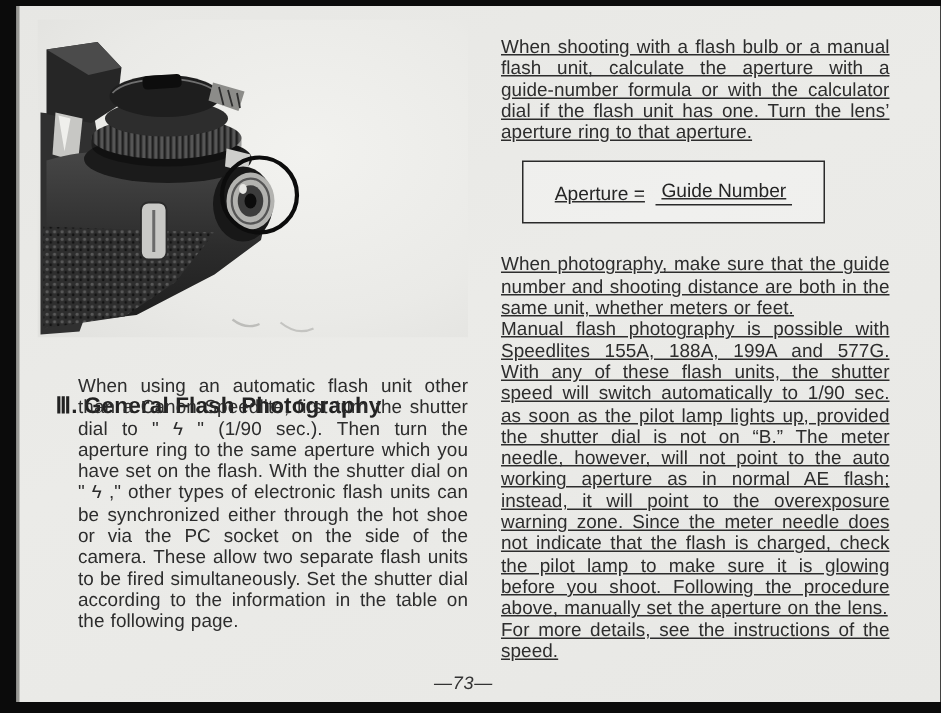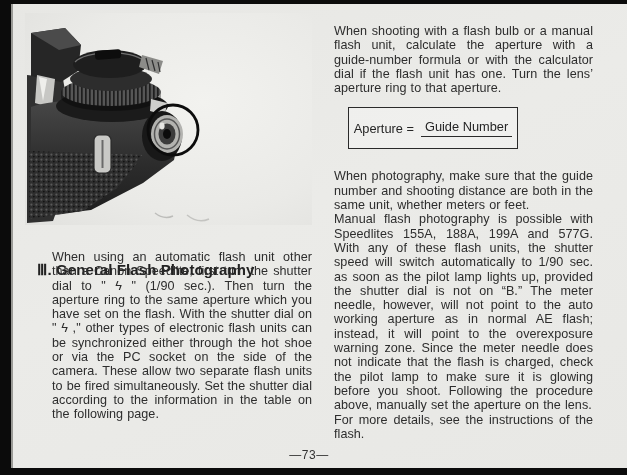--- a/index.html
+++ b/index.html
@@ -50,24 +50,25 @@
   }
   .left-body {
     position: absolute;
     left: 41px; top: 246px;
     width: 260px;
   }
   .right-col {
     position: absolute;
     left: 323px; top: 20px;
     width: 259px;
+    text-decoration: underline;
   }
   .formula-box {
     margin: 12px 0 20px 14px;
-    width: 170px;
+    width: 202px;
     height: 42px;
     border: 1.6px solid #2a2a2a;
     background: rgba(255,255,255,0.25);
     display: flex;
     align-items: center;
     justify-content: center;
     gap: 7px;
     font-size: 12.8px;
     color: #252525;
   }
@@ -84,20 +85,21 @@
   }
   .frac .den { padding-top: 1px; }
   .page-number {
     position: absolute;
     left: 0; right: 20px;
     top: 444px;
     text-align: center;
     font-size: 12px;
     letter-spacing: 0.5px;
     color: #333;
+    font-style: italic;
   }
 </style>
 </head>
 <body>
 
 <div class="page">
 
   <figure class="photo">
     <svg viewBox="0 0 287 212" xmlns="http://www.w3.org/2000/svg">
       <defs>
@@ -175,17 +177,17 @@
 
     <div class="formula-box">
       <span class="formula-lhs">Aperture =</span>
       <span class="frac">
         <span class="num">Guide Number</span>
       </span>
     </div>
 
     <p class="body-text">When photography, make sure that the guide number and shooting distance are both in the same unit, whether meters or feet.</p>
     <p class="body-text">Manual flash photography is possible with Speedlites 155A, 188A, 199A and 577G. With any of these flash units, the shutter speed will switch automatically to 1/90 sec. as soon as the pilot lamp lights up, provided the shutter dial is not on “B.” The meter needle, however, will not point to the auto working aperture as in normal AE flash; instead, it will point to the overexposure warning zone. Since the meter needle does not indicate that the flash is charged, check the pilot lamp to make sure it is glowing before you shoot. Following the procedure above, manually set the aperture on the lens.</p>
-    <p class="body-text">For more details, see the instructions of the flash.</p>
+    <p class="body-text">For more details, see the instructions of the speed.</p>
   </div>
 
   <div class="page-number">—73—</div>
 </div>
 
 </body></html>

